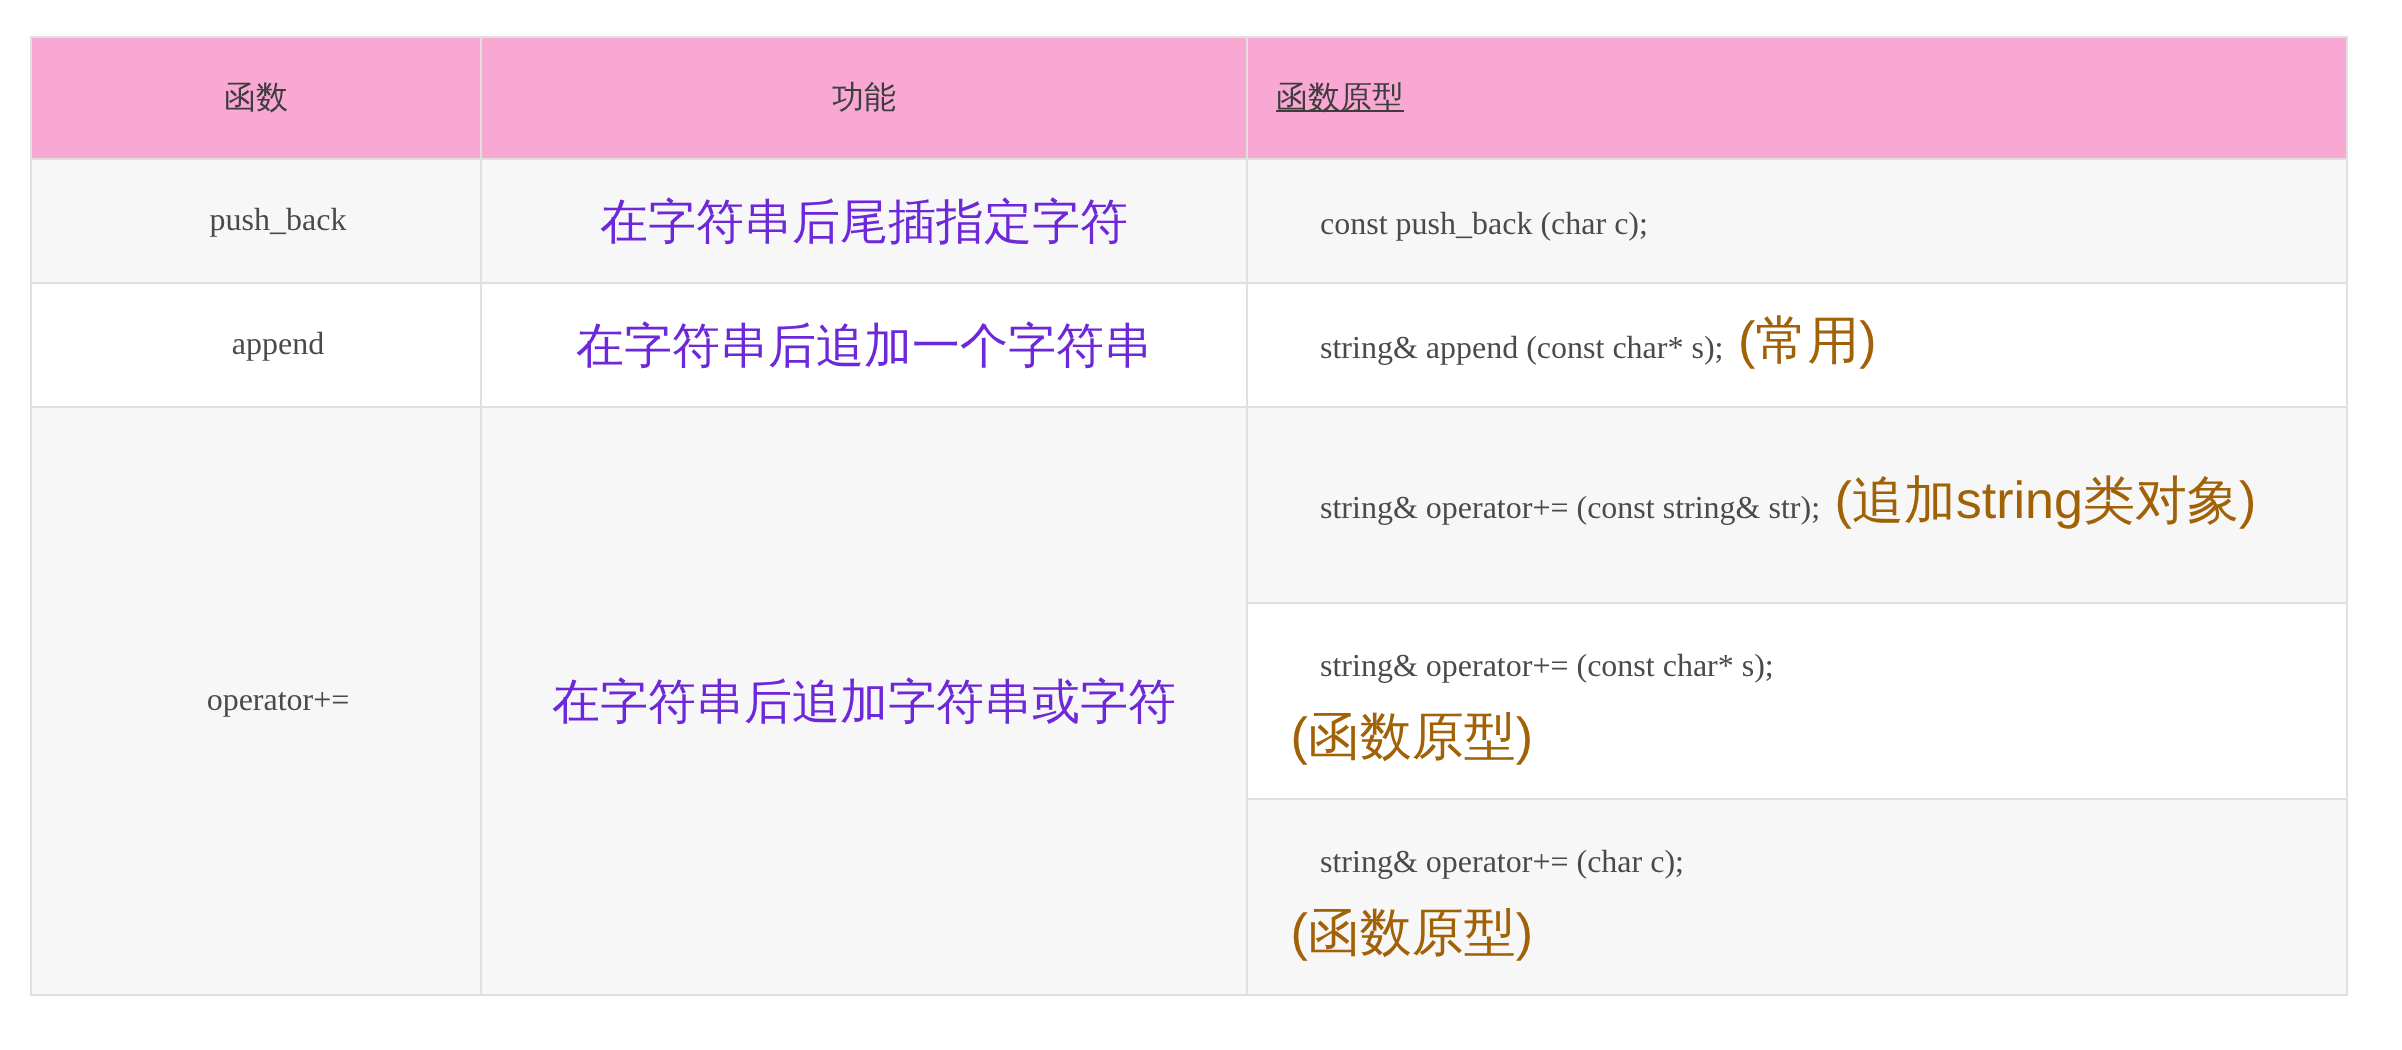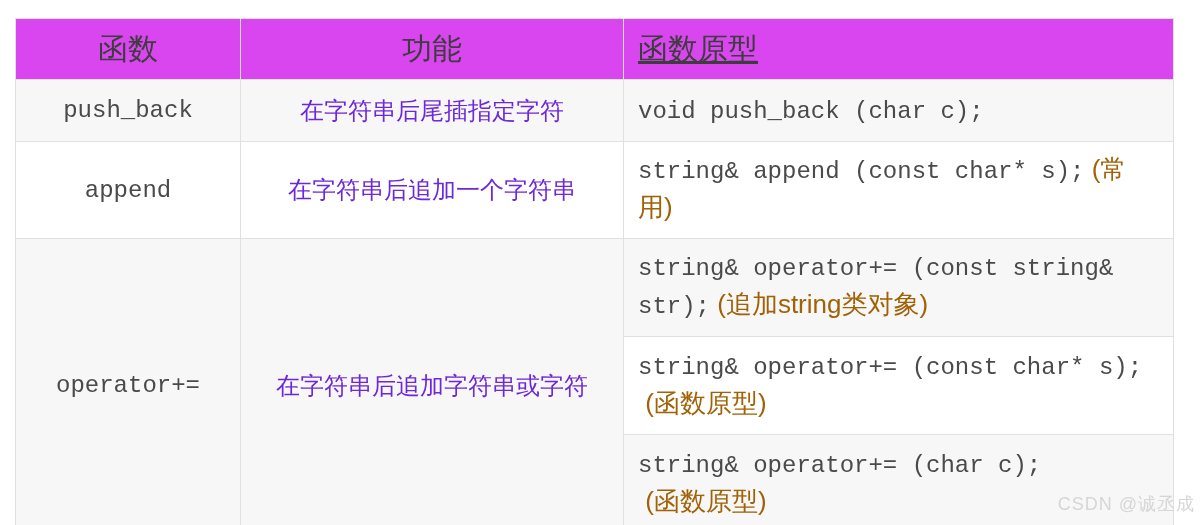--- a/index.html
+++ b/index.html
@@ -23,25 +23,25 @@
     border-collapse: collapse;
     table-layout: fixed;
   }
   .fn-table th, .fn-table td {
     border: 1px solid #e0e0e0;
     box-sizing: border-box;
     vertical-align: middle;
     overflow: hidden;
   }
   .fn-table th {
-    font-size: 30px;
+    font-size: 16px;
     font-weight: 400;
     color: #3d3d3d;
     text-align: center;
-    background: #d946ef;
+    background: #f9a8d4;
   }
   .fn-table th.align-left {
     text-align: left;
     padding-left: 14px;
     text-decoration: underline;
   }
   tr.h-hdr  { height: 61px; }
   tr.h-row  { height: 62px; }
   tr.h-sub  { height: 98px; }
   .bg-shade { background: #f7f7f7; }
@@ -53,23 +53,24 @@
     text-align: center;
     font-size: 24px;
     color: #6d28d9;
   }
   .cell-proto {
     text-align: left;
     padding: 10px 24px 10px 14px;
     line-height: 35px;
   }
   .code {
-    font-family: Liberation Mono, monospace;
-    font-size: 24px;
+    font-family: Liberation Serif, serif;
+    font-size: 16px;
     color: #4a4a4a;
+    margin-left: 22px;
   }
   .note {
     font-family: "Liberation Sans", sans-serif;
     font-size: 26px;
     color: #a16207;
     white-space: pre-wrap;
   }
   .note-block {
     display: block;
   }
@@ -101,21 +102,21 @@
         <th class="align-left">函数原型</th>
       </tr>
     </thead>
     <tbody>
       <tr class="h-row">
         <td class="cell-func bg-shade">
           <span class="code">push_back</span>
         </td>
         <td class="cell-desc bg-shade">在字符串后尾插指定字符</td>
         <td class="cell-proto bg-shade">
-          <span class="code">void push_back (char c);</span><span class="note"></span>
+          <span class="code">const push_back (char c);</span><span class="note"></span>
         </td>
       </tr>
       <tr class="h-row">
         <td class="cell-func bg-plain">
           <span class="code">append</span>
         </td>
         <td class="cell-desc bg-plain">在字符串后追加一个字符串</td>
         <td class="cell-proto bg-plain">
           <span class="code">string&amp; append (const char* s);</span><span class="note"> (常用)</span>
         </td>
@@ -135,15 +136,14 @@
         </td>
       </tr>
       <tr class="h-sub">
         <td class="cell-proto bg-shade">
           <span class="code">string&amp; operator+= (char c);</span><span class="note note-block"> (函数原型)</span>
         </td>
       </tr>
     </tbody>
   </table>
 
-  <div class="watermark">CSDN @诚丞成</div>
 
 </div>
 
 </body></html>

